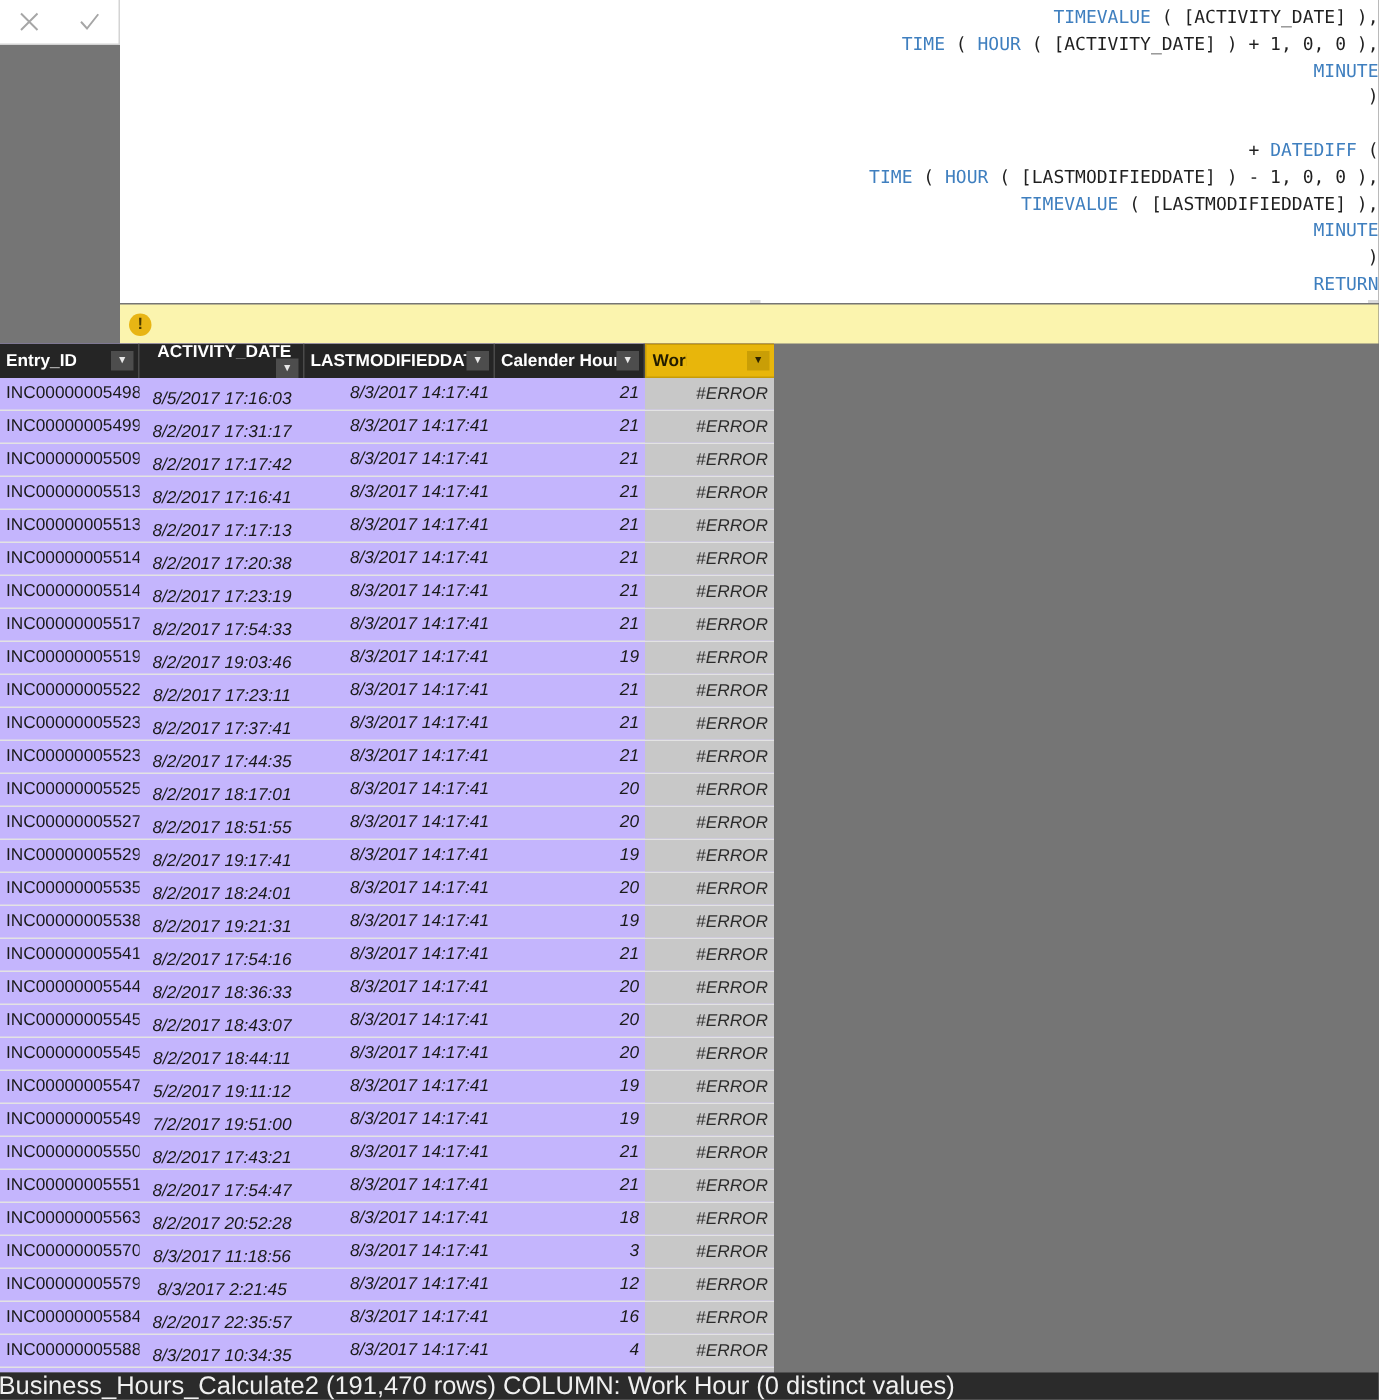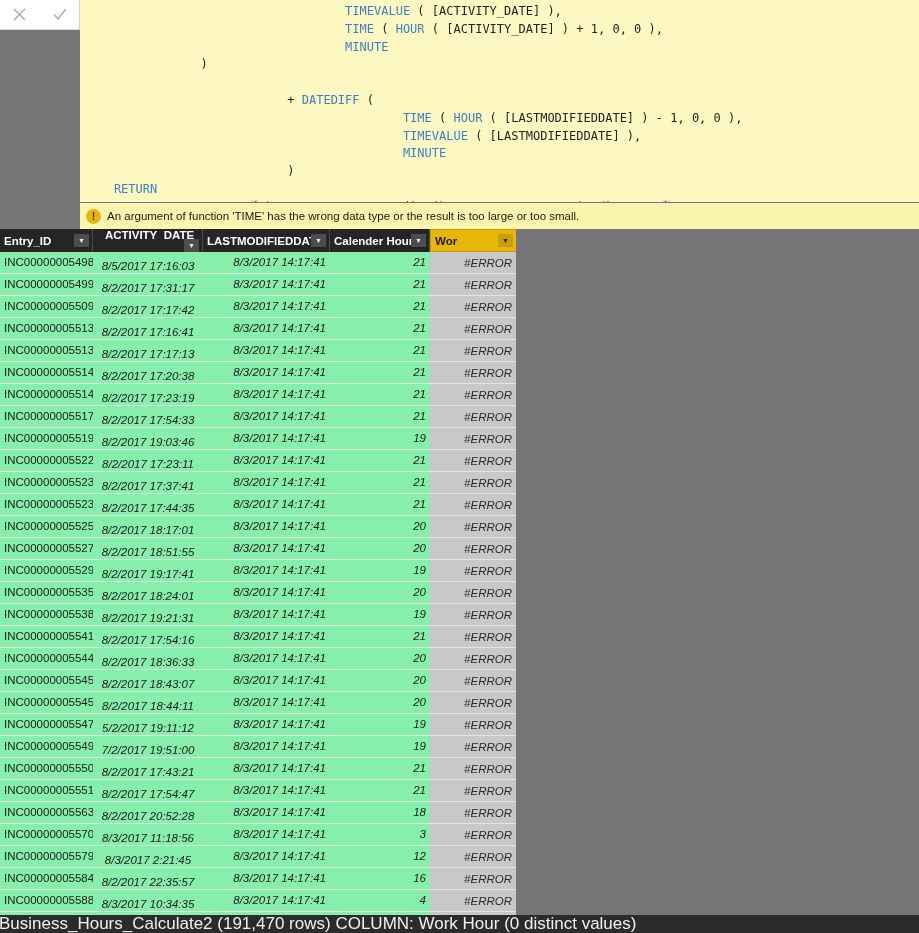--- a/index.html
+++ b/index.html
@@ -25,21 +25,21 @@
   .fx-btn svg{display:block;}
 
   
   .gutter{
     position:absolute;left:0;top:30px;width:80px;height:199px;background:#757575;
   }
 
   
   .formula-pane{
     position:absolute;left:80px;top:0;width:839px;height:202px;
-    background:#fef9c3;overflow:hidden;
+    background:#ffffff;overflow:hidden;text-align:right;
   }
   .code{
     font-family:"DejaVu Sans Mono","Liberation Mono",monospace;
     font-size:12px;line-height:17.8px;
     color:#1f1f1f;white-space:pre;
     padding:3px 0 0 5px;
   }
   .code .fn{color:#3f7fbf;}
   .code .kw{color:#3f7fbf;}
   .code .var{color:#2f9599;}
@@ -55,21 +55,21 @@
     width:15px;height:15px;border-radius:50%;
     background:#e8b514;color:#4a3a00;
     font-size:11px;font-weight:bold;line-height:15px;text-align:center;
     flex:none;margin-right:6px;
   }
   .error-text{font-size:11.5px;color:#1a1a1a;white-space:nowrap;}
 
   
   .grid{
     position:absolute;left:0;top:229px;width:516px;height:686px;
-    background:#86efac;overflow:hidden;
+    background:#c4b5fd;overflow:hidden;
     font-size:11.5px;
   }
   .grid-head{
     display:flex;height:23px;background:#252525;
   }
   .th{
     display:flex;align-items:center;box-sizing:border-box;
     color:#ffffff;font-weight:bold;font-size:11.5px;
     border-right:1px solid #4a4a4a;height:23px;overflow:hidden;
     padding-left:4px;
@@ -137,21 +137,20 @@
   </div>
 
   <div class="gutter"></div>
 
   <div class="formula-pane">
     <div class="code" id="code-body"><div><span class="fn">                                    TIMEVALUE</span><span> ( [ACTIVITY_DATE] ),</span></div><div><span class="fn">                                    TIME</span><span> ( </span><span class="fn">HOUR</span><span> ( [ACTIVITY_DATE] ) + 1, 0, 0 ),</span></div><div><span class="fn">                                    MINUTE</span></div><div><span>                )</span></div><div>&nbsp;</div><div><span>                            + </span><span class="fn">DATEDIFF</span><span> (</span></div><div><span class="fn">                                            TIME</span><span> ( </span><span class="fn">HOUR</span><span> ( [LASTMODIFIEDDATE] ) - 1, 0, 0 ),</span></div><div><span class="fn">                                            TIMEVALUE</span><span> ( [LASTMODIFIEDDATE] ),</span></div><div><span class="fn">                                            MINUTE</span></div><div><span>                            )</span></div><div><span class="kw">    RETURN</span></div><div><span class="kw">                    IF </span><span class="pmatch">(</span><span> </span><span class="var">hourcount</span><span> &lt;&gt; </span><span class="fn">BLANK</span><span> (), (</span><span class="var">hourcount</span><span>*60 + </span><span class="var">remained</span><span>)/60, 0 </span><span class="pmatch">)</span></div></div>
   </div>
 
   <div class="error-bar">
     <div class="error-icon">!</div>
-    <div class="error-text">An argument of function 'TIME' has the wrong data type or the result is too large or too small.</div>
   </div>
 
   <div class="grid">
     <div class="grid-head" id="grid-head">
         <div class="th c0">
           <span class="th-label">Entry_ID</span>
           <span class="caret">▼</span>
         </div>
         <div class="th c1">
           <span class="th-label">ACTIVITY_DATE</span>

